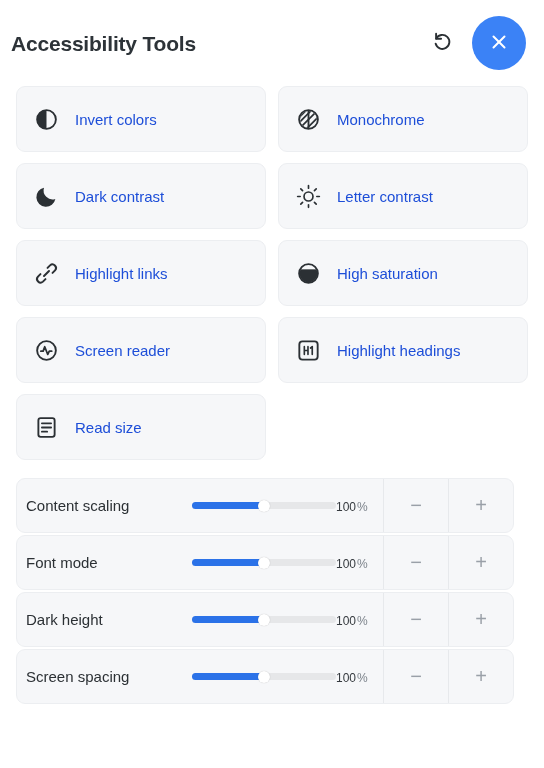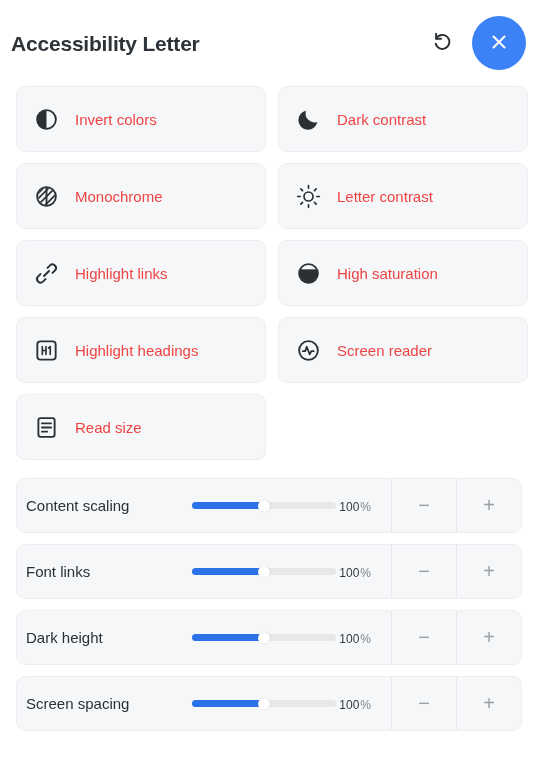--- a/index.html
+++ b/index.html
@@ -100,30 +100,30 @@
     height: 26px;
     flex: 0 0 26px;
     display: flex;
     align-items: center;
     justify-content: center;
     color: #2b3034;
   }
 
   .toggle-label {
     font-size: 15px;
-    color: #ef4444;
+    color: #1d4ed8;
     line-height: 1;
   }
 
   
   .slider-list {
-    padding: 18px 22px 0 16px;
+    padding: 18px 30px 0 16px;
     display: flex;
     flex-direction: column;
-    gap: 11px;
+    gap: 2px;
   }
 
   .slider-row {
     height: 55px;
     background: #f6f7f9;
     border: 1px solid #eceef1;
     border-radius: 9px;
     display: flex;
     align-items: stretch;
     overflow: hidden;
@@ -213,21 +213,21 @@
     background: transparent;
     font-size: 20px;
   }
 </style>
 </head>
 <body>
 
 <div class="panel">
 
   <div class="header">
-    <div class="title">Accessibility Letter</div>
+    <div class="title">Accessibility Tools</div>
     <div class="header-actions">
       <button class="reset-btn">
         <span>
           <svg width="24" height="24" viewBox="0 0 24 24" fill="none" stroke="currentColor" stroke-width="1.9" stroke-linecap="round" stroke-linejoin="round">
             <path d="M5.2 8.6 A7 7 0 1 1 4.6 13.6"></path>
             <polyline points="5.1,3.7 5.1,8.8 10.1,8.8"></polyline>
           </svg>
         </span>
       </button>
       <button class="close-btn">
@@ -244,29 +244,20 @@
   <div class="toggle-grid">
 
     <div class="toggle-card">
       <span class="toggle-icon">
         <svg width="25" height="25" viewBox="0 0 24 24" fill="none" stroke="currentColor" stroke-width="1.8">
           <circle cx="12" cy="12" r="9"></circle>
           <path d="M12 3 A9 9 0 0 0 12 21 Z" fill="currentColor" stroke="none"></path>
         </svg>
       </span>
       <span class="toggle-label">Invert colors</span>
-    </div>
-
-    <div class="toggle-card">
-      <span class="toggle-icon">
-        <svg width="25" height="25" viewBox="0 0 24 24" fill="currentColor">
-          <path d="M20.5 14.3 A8.6 8.6 0 0 1 9.6 3.6 A9.2 9.2 0 1 0 20.5 14.3 Z"></path>
-        </svg>
-      </span>
-      <span class="toggle-label">Dark contrast</span>
     </div>
 
     <div class="toggle-card">
       <span class="toggle-icon">
         <svg width="25" height="25" viewBox="0 0 24 24" fill="none" stroke="currentColor" stroke-width="1.8">
           <defs>
             <clipPath id="mcclip">
                 <circle cx="12" cy="12" r="8.1"></circle>
               </clipPath>
           </defs>
@@ -279,20 +270,29 @@
             <line x1="6" y1="25" x2="26" y2="5"></line>
           </g>
           <line x1="12" y1="3" x2="12" y2="21"></line>
         </svg>
       </span>
       <span class="toggle-label">Monochrome</span>
     </div>
 
     <div class="toggle-card">
       <span class="toggle-icon">
+        <svg width="25" height="25" viewBox="0 0 24 24" fill="currentColor">
+          <path d="M20.5 14.3 A8.6 8.6 0 0 1 9.6 3.6 A9.2 9.2 0 1 0 20.5 14.3 Z"></path>
+        </svg>
+      </span>
+      <span class="toggle-label">Dark contrast</span>
+    </div>
+
+    <div class="toggle-card">
+      <span class="toggle-icon">
         <svg width="25" height="25" viewBox="0 0 24 24" fill="none" stroke="currentColor" stroke-width="1.6" stroke-linecap="round">
           <circle cx="12" cy="12" r="4.3"></circle>
           <line x1="12" y1="1.6" x2="12" y2="4"></line>
           <line x1="12" y1="20" x2="12" y2="22.4"></line>
           <line x1="1.6" y1="12" x2="4" y2="12"></line>
           <line x1="20" y1="12" x2="22.4" y2="12"></line>
           <line x1="4.6" y1="4.6" x2="6.3" y2="6.3"></line>
           <line x1="17.7" y1="17.7" x2="19.4" y2="19.4"></line>
           <line x1="4.6" y1="19.4" x2="6.3" y2="17.7"></line>
           <line x1="17.7" y1="6.3" x2="19.4" y2="4.6"></line>
@@ -325,37 +325,37 @@
           <g clip-path="url(#highsat)">
             <rect x="2" y="8" width="20" height="16" fill="currentColor" stroke="none"></rect>
           </g>
         </svg>
       </span>
       <span class="toggle-label">High saturation</span>
     </div>
 
     <div class="toggle-card">
       <span class="toggle-icon">
+        <svg width="25" height="25" viewBox="0 0 24 24" fill="none" stroke="currentColor" stroke-width="1.8" stroke-linecap="round" stroke-linejoin="round">
+          <circle cx="12" cy="12" r="9"></circle>
+          <polyline points="6.6,12.6 8.8,12.6 10.3,8.4 13.2,15.8 14.7,12.6 17,12.6" stroke-width="1.7"></polyline>
+        </svg>
+      </span>
+      <span class="toggle-label">Screen reader</span>
+    </div>
+
+    <div class="toggle-card">
+      <span class="toggle-icon">
         <svg width="25" height="25" viewBox="0 0 24 24" fill="none" stroke="currentColor" stroke-width="1.8">
           <rect x="3.2" y="3.2" width="17.6" height="17.6" rx="3"></rect>
           <path d="M8 8.3 L8 15.7 M8 12 L11.5 12 M11.5 8.3 L11.5 15.7" stroke-width="1.6" stroke-linecap="round"></path>
           <path d="M14 9.6 L15.6 8.3 L15.6 15.7" stroke-width="1.6" stroke-linecap="round" stroke-linejoin="round"></path>
         </svg>
       </span>
       <span class="toggle-label">Highlight headings</span>
-    </div>
-
-    <div class="toggle-card">
-      <span class="toggle-icon">
-        <svg width="25" height="25" viewBox="0 0 24 24" fill="none" stroke="currentColor" stroke-width="1.8" stroke-linecap="round" stroke-linejoin="round">
-          <circle cx="12" cy="12" r="9"></circle>
-          <polyline points="6.6,12.6 8.8,12.6 10.3,8.4 13.2,15.8 14.7,12.6 17,12.6" stroke-width="1.7"></polyline>
-        </svg>
-      </span>
-      <span class="toggle-label">Screen reader</span>
     </div>
 
     <div class="toggle-card">
       <span class="toggle-icon">
         <svg width="25" height="25" viewBox="0 0 24 24" fill="none" stroke="currentColor" stroke-width="1.8" stroke-linecap="round">
           <rect x="4.2" y="3" width="15.6" height="18" rx="2.2"></rect>
           <line x1="7.6" y1="8" x2="16.4" y2="8"></line>
           <line x1="7.6" y1="12" x2="16.4" y2="12"></line>
           <line x1="7.6" y1="16" x2="12.6" y2="16"></line>
         </svg>
@@ -378,21 +378,21 @@
         <span class="slider-value">
           <span class="num">100</span><span class="pct">%</span>
         </span>
       </div>
       <div class="step-btn">−</div>
       <div class="step-btn">+</div>
     </div>
 
     <div class="slider-row">
       <div class="slider-main">
-        <span class="slider-name">Font links</span>
+        <span class="slider-name">Font mode</span>
         <span class="slider-track-wrap">
           <span class="slider-track"></span>
           <span class="slider-fill" style="width: 50%;"></span>
           <span class="slider-thumb" style="left: 50%;"></span>
         </span>
         <span class="slider-value">
           <span class="num">100</span><span class="pct">%</span>
         </span>
       </div>
       <div class="step-btn">−</div>

